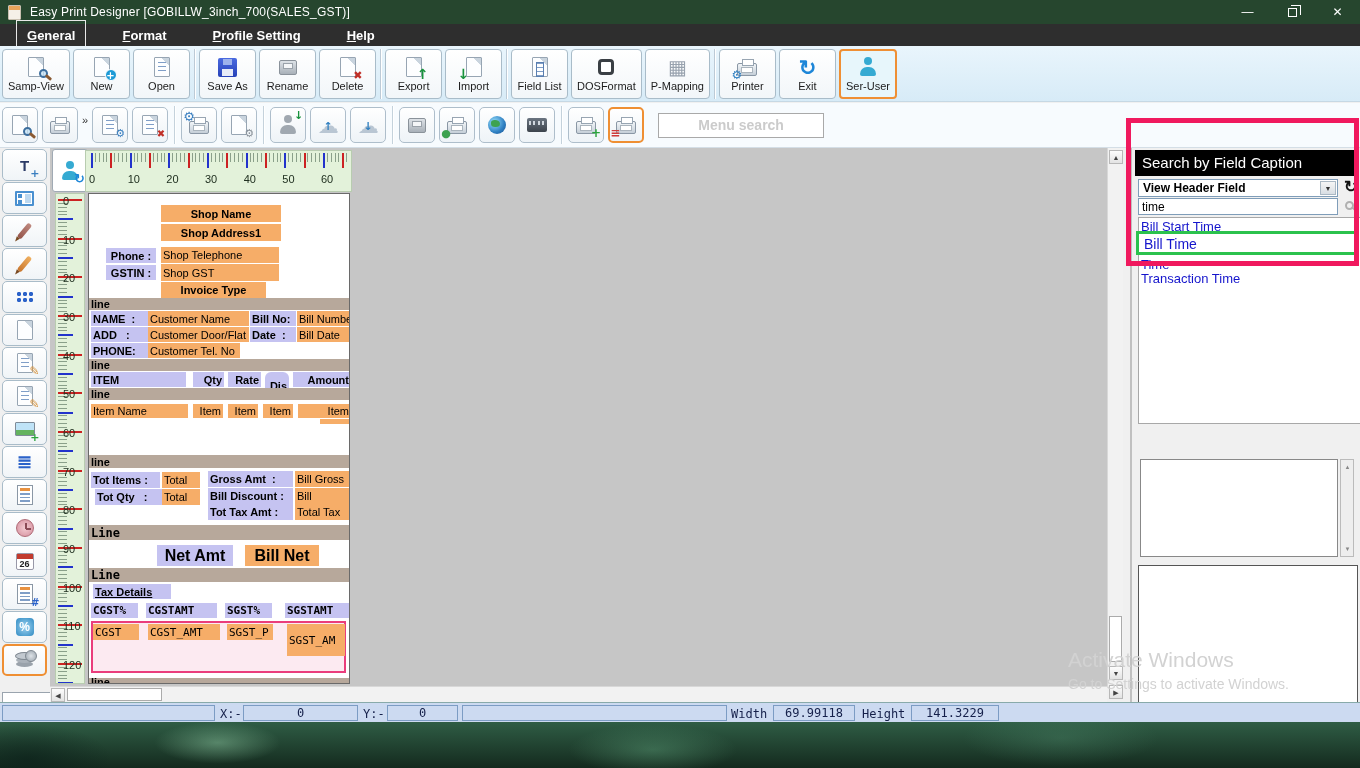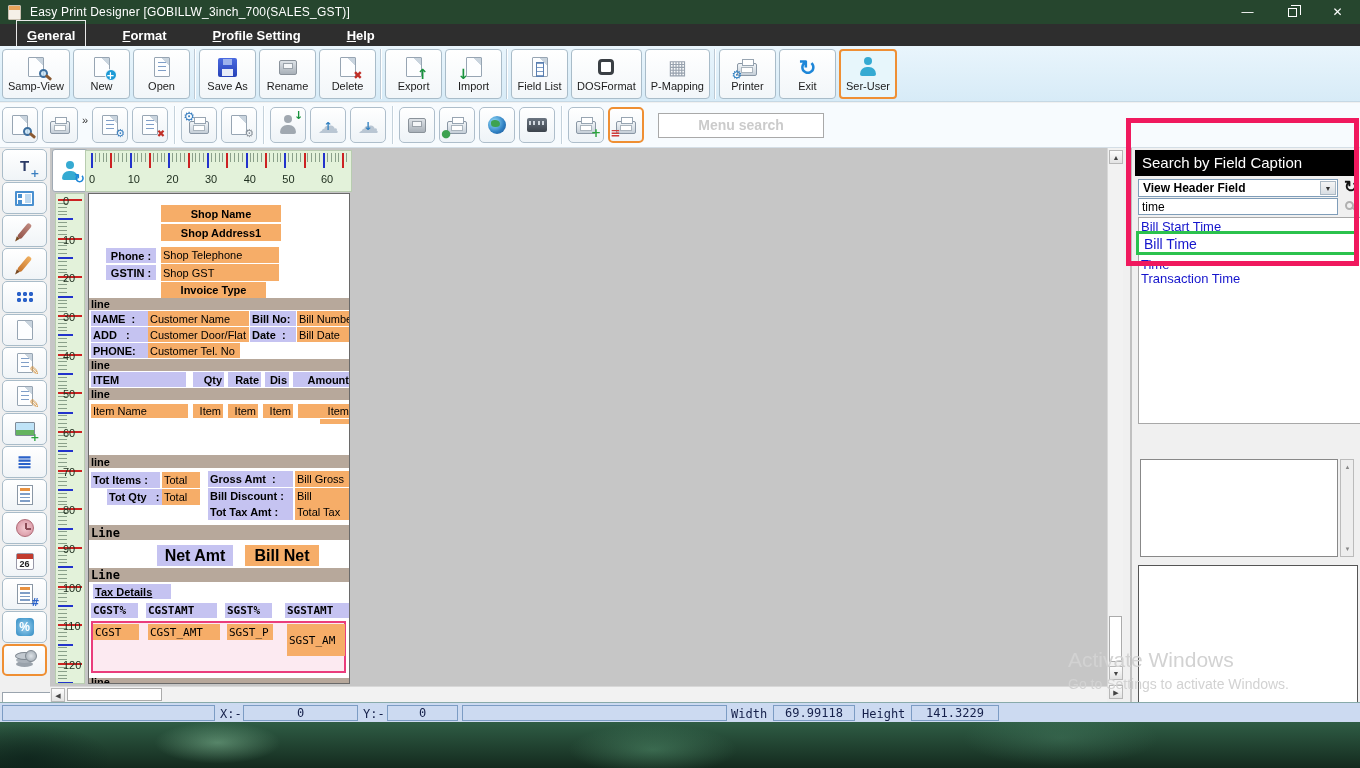--- a/index.html
+++ b/index.html
@@ -570,35 +570,35 @@
           <div class="fld t-lav b" style="left: 2px; top: 133px; width: 57px; height: 15px;">ADD   :</div>
           <div class="fld t-orange" style="left: 59px; top: 133px; width: 101px; height: 15px;">Customer Door/Flat No</div>
           <div class="fld t-lav b" style="left: 161px; top: 133px; width: 46px; height: 15px;">Date  :</div>
           <div class="fld t-orange" style="left: 208px; top: 133px; width: 54px; height: 15px;">Bill Date</div>
           <div class="fld t-lav b" style="left: 2px; top: 149px; width: 57px; height: 15px;">PHONE:</div>
           <div class="fld t-orange" style="left: 59px; top: 149px; width: 92px; height: 15px;">Customer Tel. No</div>
           <div class="fld t-band" style="left: 0px; top: 165px; width: 262px; height: 12px;">line</div>
           <div class="fld t-lav b" style="left: 2px; top: 178px; width: 95px; height: 15px;">ITEM</div>
           <div class="fld t-lav b a-right" style="left: 104px; top: 178px; width: 31px; height: 15px;">Qty</div>
           <div class="fld t-lav b a-right" style="left: 139px; top: 178px; width: 33px; height: 15px;">Rate</div>
-          <div class="fld t-lav b a-right" style="left: 176px; top: 178px; width: 24px; height: 15px;">Dis</div>
+          <div class="fld t-lav b a-right" style="left: 176px; top: 178px; width: 24px; height: 28px; border-radius: 6px;">Dis</div>
           <div class="fld t-lav b a-right" style="left: 204px; top: 178px; width: 58px; height: 15px;">Amount</div>
           <div class="fld t-band" style="left: 0px; top: 194px; width: 262px; height: 12px;">line</div>
           <div class="fld t-orange" style="left: 2px; top: 210px; width: 97px; height: 14px;">Item Name</div>
           <div class="fld t-orange a-right" style="left: 104px; top: 210px; width: 30px; height: 14px;">Item</div>
           <div class="fld t-orange a-right" style="left: 139px; top: 210px; width: 30px; height: 14px;">Item</div>
           <div class="fld t-orange a-right" style="left: 174px; top: 210px; width: 30px; height: 14px;">Item</div>
           <div class="fld t-orange a-right" style="left: 209px; top: 210px; width: 53px; height: 14px;">Item</div>
           <div class="fld t-orange" style="left: 231px; top: 225px; width: 31px; height: 5px;"></div>
           <div class="fld t-band" style="left: 0px; top: 261px; width: 262px; height: 13px;">line</div>
           <div class="fld t-lav b" style="left: 2px; top: 278px; width: 69px; height: 16px;">Tot Items :</div>
           <div class="fld t-orange" style="left: 73px; top: 278px; width: 38px; height: 16px;">Total</div>
           <div class="fld t-lav b" style="left: 119px; top: 277px; width: 85px; height: 16px;">Gross Amt  :</div>
           <div class="fld t-orange" style="left: 206px; top: 277px; width: 56px; height: 16px;">Bill Gross</div>
-          <div class="fld t-lav b" style="left: 18px; top: 295px; width: 69px; height: 16px;">Tot Qty   :</div>
+          <div class="fld t-lav b" style="left: 6px; top: 295px; width: 69px; height: 16px;">Tot Qty   :</div>
           <div class="fld t-orange" style="left: 73px; top: 295px; width: 38px; height: 16px;">Total</div>
           <div class="fld t-lav b" style="left: 119px; top: 294px; width: 85px; height: 16px;">Bill Discount :</div>
           <div class="fld t-orange" style="left: 206px; top: 294px; width: 56px; height: 16px;">Bill</div>
           <div class="fld t-lav b" style="left: 119px; top: 310px; width: 85px; height: 16px;">Tot Tax Amt :</div>
           <div class="fld t-orange" style="left: 206px; top: 310px; width: 56px; height: 16px;">Total Tax</div>
           <div class="fld t-bandm" style="left: 0px; top: 331px; width: 262px; height: 15px;">Line</div>
           <div class="fld t-lav b big a-center" style="left: 68px; top: 351px; width: 76px; height: 21px;">Net Amt</div>
           <div class="fld t-orange b big a-center" style="left: 156px; top: 351px; width: 74px; height: 21px;">Bill Net</div>
           <div class="fld t-bandm" style="left: 0px; top: 374px; width: 262px; height: 14px;">Line</div>
           <div class="fld t-lav b u" style="left: 4px; top: 390px; width: 78px; height: 15px;">Tax Details</div>

